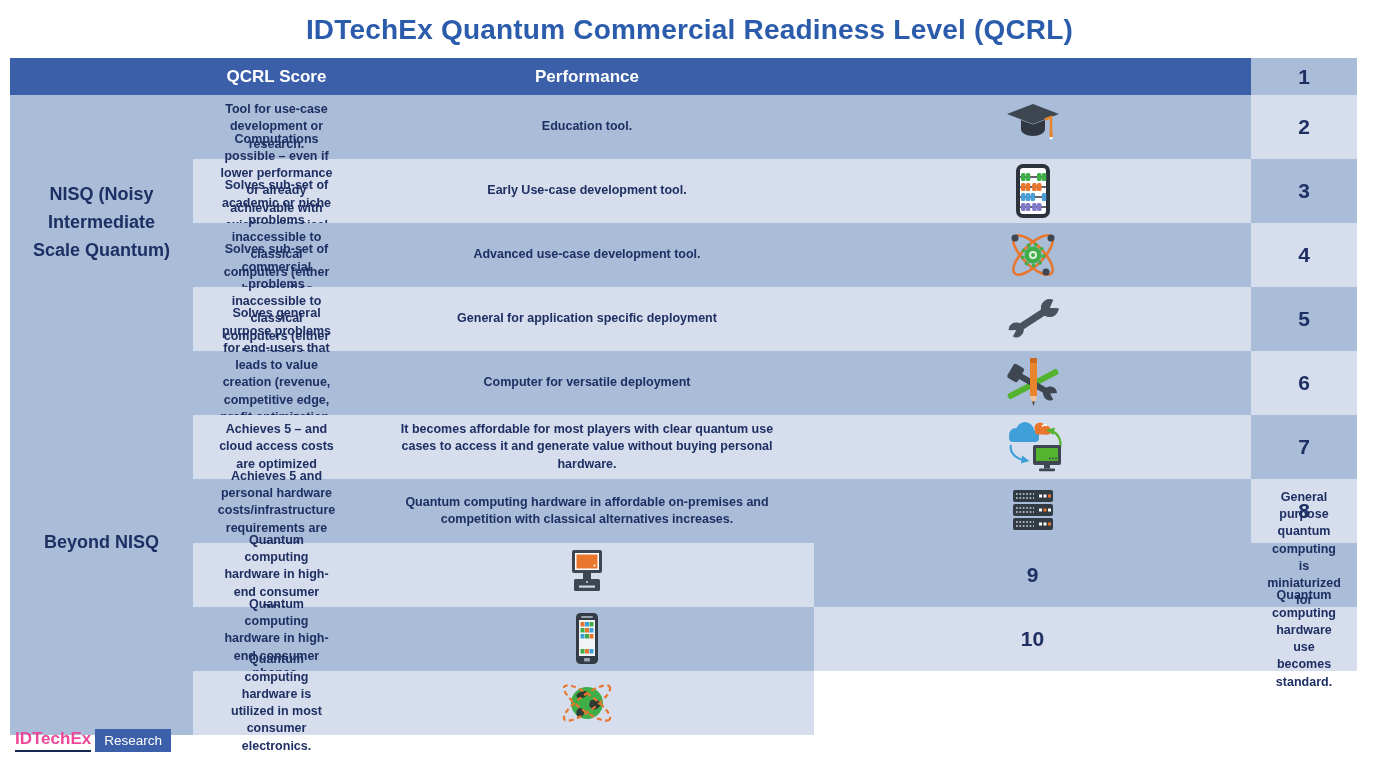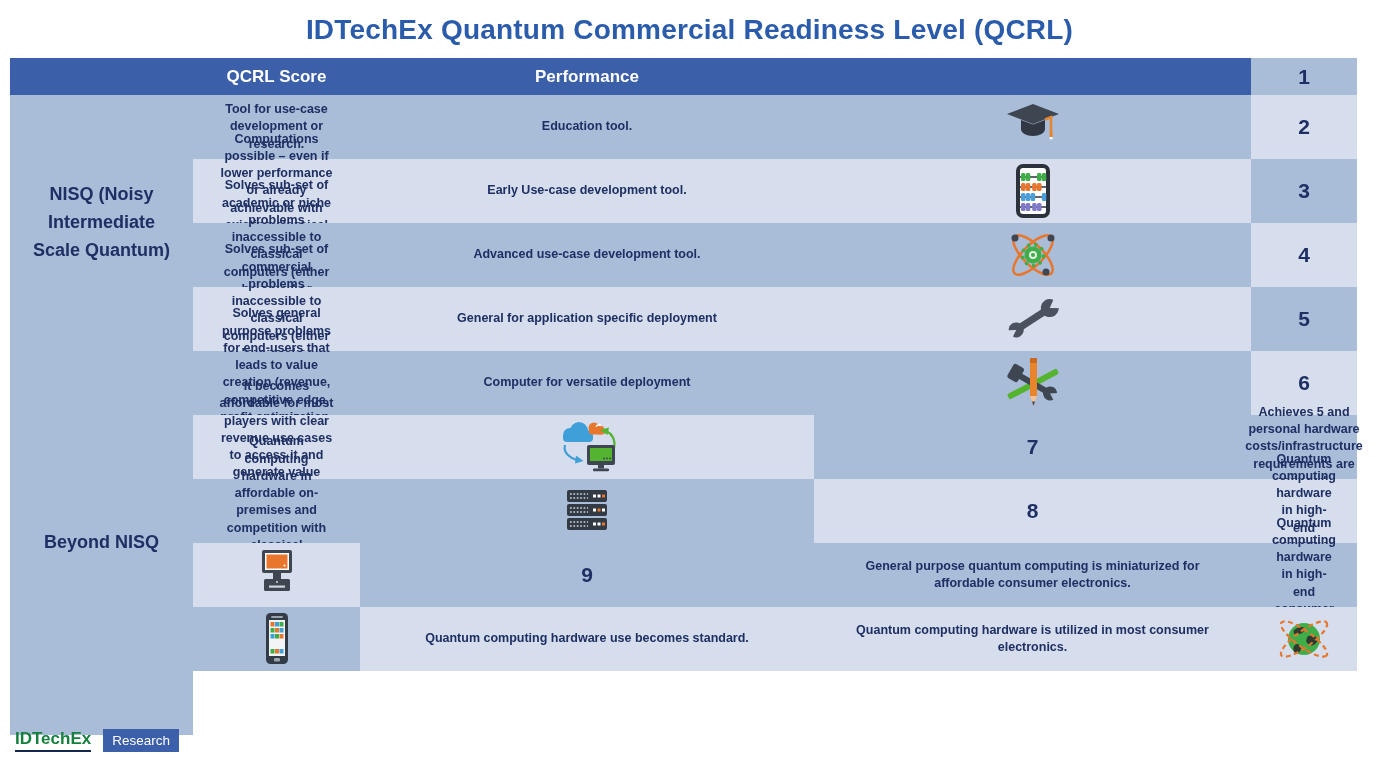--- a/index.html
+++ b/index.html
@@ -31,25 +31,25 @@
   }
   .g-nisq{grid-column:1;grid-row:2 / span 4;}
   .g-beyond{grid-column:1;grid-row:6 / span 6;}
   .score{font-size:21px;font-weight:bold;}
   .text{font-size:12.5px;font-weight:bold;line-height:1.38;padding:0 26px;}
   .icon-cell svg{display:block;}
   .logo{
     position:absolute;left:15px;top:729px;display:flex;align-items:center;z-index:5;
   }
   .logo .brand{
-    font-size:17px;font-weight:800;color:#15803d;
+    font-size:17px;font-weight:800;color:#ec4899;
     border-bottom:2.5px solid #13274f;padding-bottom:1px;
   }
   .logo .badge{
-    margin-left:12px;background:#3b5fa8;color:#ffffff;
+    margin-left:4px;background:#3b5fa8;color:#ffffff;
     font-size:13.5px;padding:4px 9px;font-weight:400;
   }
 </style>
 </head>
 <body>
 
 <div class="title">IDTechEx Quantum Commercial Readiness Level (QCRL)</div>
 
 <div class="qcrl-table">
 
@@ -156,21 +156,22 @@
         <polygon points="52,27.5 62,21 62,34" fill="var(--bg)"></polygon>
       </g>
       <rect x="29" y="2" width="7" height="5" fill="#c96a20"></rect>
       <rect x="29" y="7" width="7" height="33" fill="#e8842c"></rect>
       <polygon points="29,40 36,40 32.5,50" fill="#f2c29a"></polygon>
       <polygon points="31,45.5 34,45.5 32.5,50" fill="#3e4652"></polygon>
     </svg>
   </div>
 
   <div class="cell light score">6</div>
-  <div class="cell light text">It becomes affordable for most players with clear revenue use cases to access it and generate value without buying personal hardware.</div>
+  <div class="cell light text">Achieves 5 – and cloud access costs are optimized</div>
+  <div class="cell light text">It becomes affordable for most players with clear quantum use cases to access it and generate value without buying personal hardware.</div>
   <div class="cell light icon-cell">
     <svg width="70" height="54" viewBox="0 0 70 54">
       <g fill="#3f9fd8">
           <circle cx="18" cy="15" r="7"></circle>
           <circle cx="27" cy="11" r="9"></circle>
           <circle cx="35" cy="16" r="6"></circle>
           <rect x="11" y="14" width="30" height="8" rx="4"></rect>
         </g>
       <g fill="#e8762d">
           <circle cx="42" cy="8" r="5.5"></circle>
@@ -258,20 +259,21 @@
           <rect x="30" y="22" width="4" height="4.5" fill="#3fae49"></rect>
           <rect x="34.5" y="22" width="4" height="4.5" fill="#e8762d"></rect>
         <rect x="25.5" y="37" width="4" height="4.5" fill="#3fae49"></rect>
           <rect x="30" y="37" width="4" height="4.5" fill="#e8762d"></rect>
           <rect x="34.5" y="37" width="4" height="4.5" fill="#3f9fd8"></rect>
       </g>
       <rect x="29" y="46" width="6" height="3.5" rx="1" fill="#9aa4ae"></rect>
     </svg>
   </div>
 
+  <div class="cell light score">10</div>
   <div class="cell light text">Quantum computing hardware use becomes standard.</div>
   <div class="cell light text">Quantum computing hardware is utilized in most consumer electronics.</div>
   <div class="cell light icon-cell">
     <svg width="64" height="54" viewBox="0 0 64 54">
       <circle cx="32" cy="27" r="16" fill="#3fae49"></circle>
       <path d="M22,18 q6,-5 11,-2 q-1,6 -7,6 q-6,1 -4,-4z" fill="#2e3b31"></path>
       <path d="M36,24 q8,-2 10,4 q-3,7 -9,5 q-5,-4 -1,-9z" fill="#2e3b31"></path>
       <path d="M24,32 q5,0 5,5 q-1,5 -6,4 q-4,-5 1,-9z" fill="#2e3b31"></path>
       <ellipse cx="32" cy="27" rx="28" ry="8" fill="none" stroke="#e8762d" stroke-width="2.2" stroke-dasharray="5 3.5" transform="rotate(36 32 27)"></ellipse>
       <ellipse cx="32" cy="27" rx="28" ry="8" fill="none" stroke="#e8762d" stroke-width="2.2" stroke-dasharray="5 3.5" transform="rotate(-36 32 27)"></ellipse>

